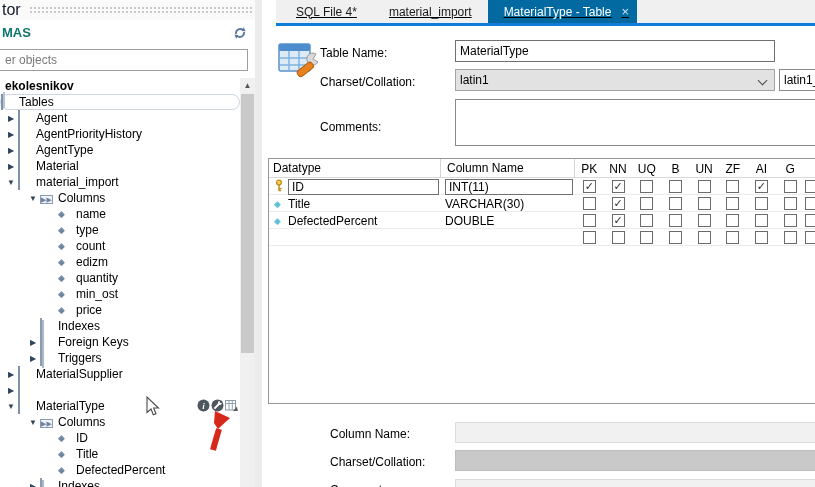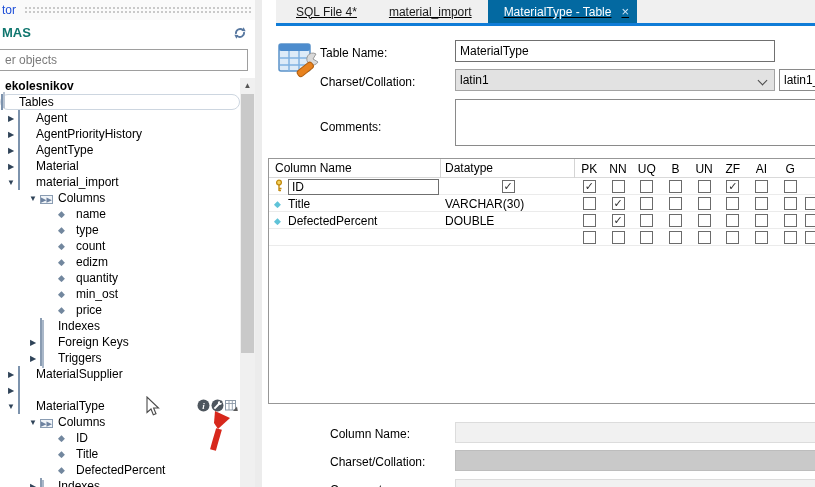--- a/index.html
+++ b/index.html
@@ -3,21 +3,21 @@
 <meta charset="utf-8">
 <style>
   * { margin:0; padding:0; box-sizing:border-box; }
   html,body { width:815px; height:487px; overflow:hidden; }
   body { font-family:"Liberation Sans", sans-serif; font-size:12px; color:#000; background:#fff; }
   #app { position:relative; width:815px; height:487px; overflow:hidden; background:#fff; }
 
   
   #nav { position:absolute; left:0; top:0; width:256px; height:487px; background:#fff; }
   .nav-titlebar { position:absolute; left:0; top:0; width:256px; height:20px; background:#fafafa; display:flex; align-items:center; }
-  .nav-title { color:#1d4ed8; padding-left:2px; font-size:12px; }
+  .nav-title { color:#0f172a; padding-left:2px; font-size:16px; }
   .title-dots { flex:1; height:8px; margin:0 4px 0 8px;
     background-image:radial-gradient(#c9c9c9 1px, transparent 1.2px);
     background-size:4px 4px; }
   .schemas-row { position:absolute; left:0; top:22px; width:256px; height:22px; }
   .schemas-title { position:absolute; left:2px; top:3px; font-weight:bold; font-size:13px; color:#0f766e; }
   .refresh-btn { position:absolute; left:232px; top:3px; width:16px; height:16px; }
   .filter-box { position:absolute; left:-6px; top:49px; width:254px; height:22px; background:#fff; border:1px solid #9e9e9e; display:flex; align-items:center; }
   .filter-text { color:#7a7a7a; padding-left:10px; }
 
   
@@ -302,39 +302,42 @@
     <span class="chev"></span>
   </div>
   <div class="abs" id="col-combo">
     <span>latin1_</span>
   </div>
   <div class="abs flabel" style="left:320px; top:120px; width:130px;">Comments:</div>
   <div class="abs" id="comments-area"></div>
 
   <div id="grid">
       <div class="grid-row g-head">
+        <div class="hc hc-type">Datatype</div>
         <div class="hc hc-name">Column Name</div>
-        <div class="hc hc-type">Datatype</div>
         <div class="hc hc-chk">PK</div>
         <div class="hc hc-chk">NN</div>
         <div class="hc hc-chk">UQ</div>
         <div class="hc hc-chk">B</div>
         <div class="hc hc-chk">UN</div>
         <div class="hc hc-chk">ZF</div>
         <div class="hc hc-chk">AI</div>
         <div class="hc hc-chk">G</div>
         <div class="hc hc-chk"></div>
       </div>
       <div class="grid-row g-row">
         <div class="cell-name">
           <span class="rowicon"><svg width="12" height="13" viewBox="0 0 12 13">
               <circle cx="5" cy="3.6" r="2.4" fill="#f6d35d" stroke="#c28b12" stroke-width="1.3"></circle>
               <path d="M5 6 L5 12 M5 9.5 L7.5 9.5 M5 11.5 L7 11.5" stroke="#c28b12" stroke-width="1.4" fill="none"></path>
             </svg></span>
           <span class="editbox">ID</span>
+        </div>
+        <div class="cell-type">
+          <span class="editbox">INT(11)</span>
         </div>
         <div class="cell-chk">
           <span class="cb">✓</span>
         </div>
         <div class="cell-chk">
           <span class="cb">✓</span>
         </div>
         <div class="cell-chk">
           <span class="cb"></span>
         </div>

